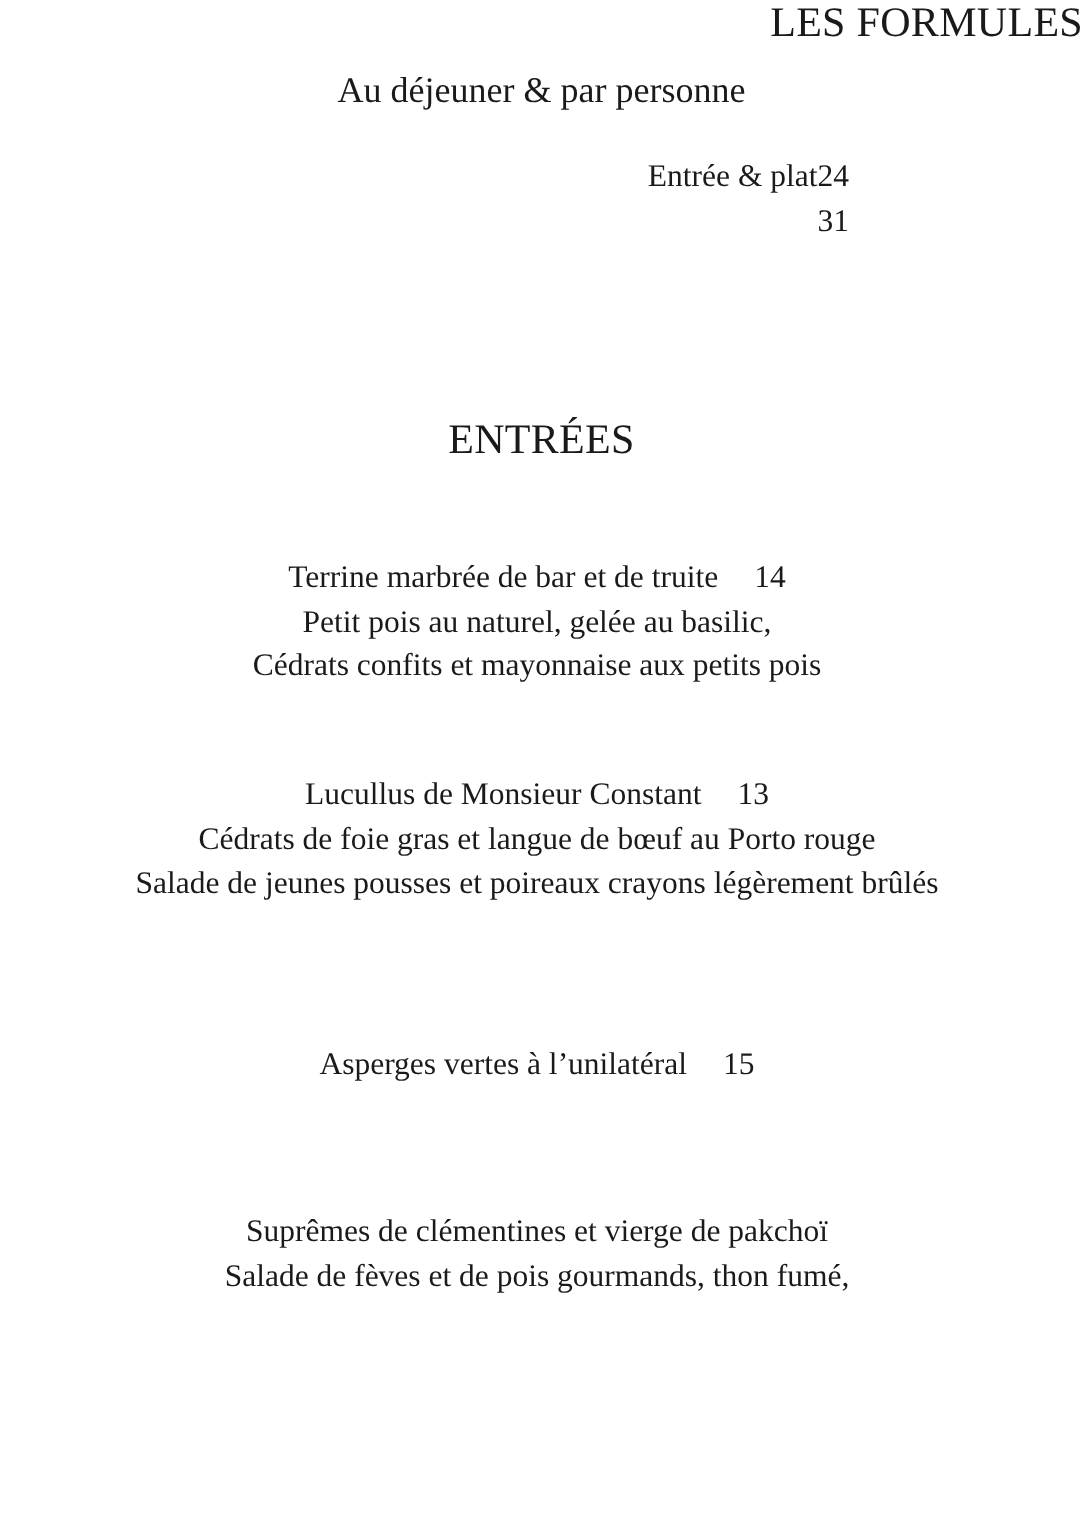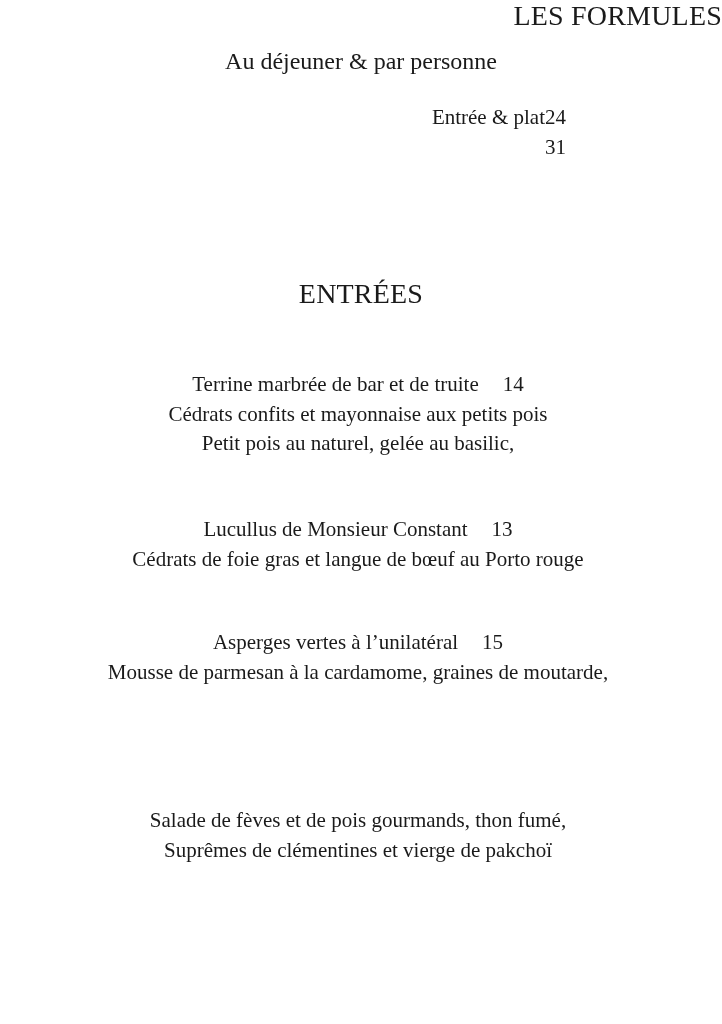--- a/index.html
+++ b/index.html
@@ -77,34 +77,34 @@
     <span>31</span>
   </div>
 </div>
 
 <div class="center title" style="top:250px;margin-top:28px;">ENTRÉES</div>
 
 <div class="dish" style="top:370px;">
   <span class="dish-line">
     <span>Terrine marbrée de bar et de truite</span><span class="dish-price">14</span>
   </span>
+  <span class="dish-line">Petit pois au naturel, gelée au basilic,</span>
   <span class="dish-line">Cédrats confits et mayonnaise aux petits pois</span>
-  <span class="dish-line">Petit pois au naturel, gelée au basilic,</span>
 </div>
 
 <div class="dish" style="top:515px;">
   <span class="dish-line">
     <span>Lucullus de Monsieur Constant</span><span class="dish-price">13</span>
   </span>
   <span class="dish-line">Cédrats de foie gras et langue de bœuf au Porto rouge</span>
+  <span class="dish-line">Salade de jeunes pousses et poireaux crayons légèrement brûlés</span>
 </div>
 
-<div class="dish" style="top:628px;text-align:center;">
+<div class="dish" style="top:695px;text-align:center;">
   <span class="dish-line">
     <span>Asperges vertes à l’unilatéral</span><span class="dish-price">15</span>
   </span>
-  <span class="dish-line">Mousse de parmesan à la cardamome, graines de moutarde,</span>
 </div>
 
 <div class="dish" style="top:806px;">
+  <span class="dish-line">Suprêmes de clémentines et vierge de pakchoï</span>
   <span class="dish-line">Salade de fèves et de pois gourmands, thon fumé,</span>
-  <span class="dish-line">Suprêmes de clémentines et vierge de pakchoï</span>
 </div>
 
 </body></html>

